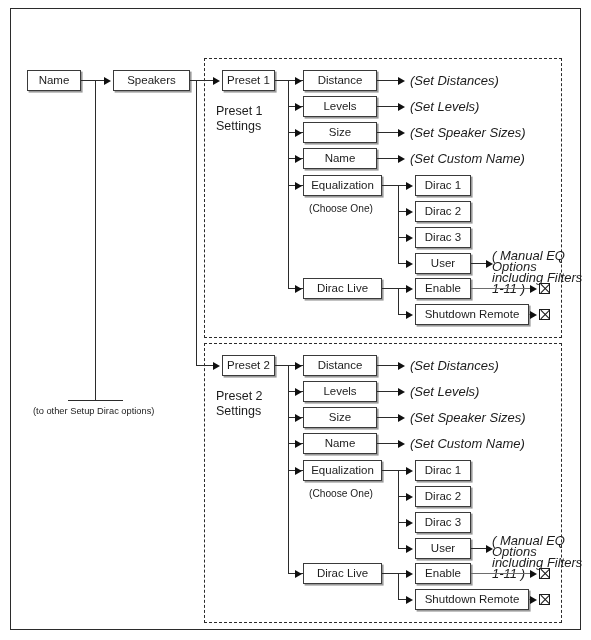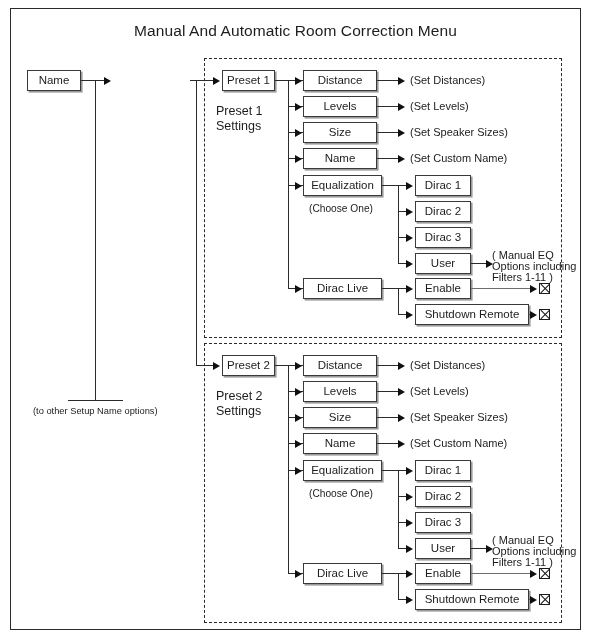--- a/index.html
+++ b/index.html
@@ -20,50 +20,50 @@
 
   
   .hline{position:absolute;height:0;border-top:1.5px solid #2b2b2b;}
   .hline.thin{border-top:1.2px solid #6d6d6d;}
   .vline{position:absolute;width:0;border-left:1.5px solid #2b2b2b;}
 
   
   .arrow{position:absolute;width:0;height:0;border-top:4px solid transparent;border-bottom:4px solid transparent;border-left:7px solid #101010;}
 
   
-  .note{position:absolute;font-size:11px;color:#1c1c1c;white-space:nowrap;line-height:11px;}
+  .note{position:absolute;font-size:13px;color:#1c1c1c;white-space:nowrap;line-height:11px;font-style:italic;}
   .note.two-line{white-space:normal;width:96px;}
   .grp-label{position:absolute;font-size:12.5px;color:#1c1c1c;line-height:14.5px;text-align:left;white-space:pre-line;}
   .choose{position:absolute;font-size:10.2px;color:#1c1c1c;white-space:nowrap;}
   .setup-note{position:absolute;font-size:9.3px;color:#1c1c1c;white-space:nowrap;}
 
   
   .checkbox-x{position:absolute;width:11px;height:11px;border:1.2px solid #1b1b1b;box-sizing:border-box;background:#fff;}
   .checkbox-x:before,.checkbox-x:after{content:"";position:absolute;left:-1px;top:3.9px;width:12.4px;height:0;border-top:1.1px solid #1b1b1b;}
   .checkbox-x:before{transform:rotate(45deg);}
   .checkbox-x:after{transform:rotate(-45deg);}
 </style>
 </head>
 <body>
 
 <div id="root">
 
   <div class="outer-frame"></div>
 
-  <div class="diagram-title">Manual And Automatic Room Correction Menu</div>
 
   <div class="node" style="left:27px;top:70px;width:54px;height:21px;">Name</div>
 
   <div class="hline" style="left:81px;top:80px;width:25px;"></div>
   <div class="arrow" style="left:104px;top:76.5px;"></div>
 
+  <div class="node" style="left:113px;top:70px;width:77px;height:21px;">Speakers</div>
 
   <div class="vline" style="left:95px;top:80px;height:320px;"></div>
   <div class="hline" style="left:68px;top:400px;width:55px;"></div>
-  <div class="setup-note" style="left:33px;top:406px;">(to other Setup Name options)</div>
+  <div class="setup-note" style="left:33px;top:406px;">(to other Setup Dirac options)</div>
 
   <div class="hline" style="left:190px;top:80px;width:22px;"></div>
   <div class="vline" style="left:196px;top:80px;height:285px;"></div>
 
   <div class="dashed-group" style="left:204px;top:58px;width:358px;height:280px;"></div>
 
   <div class="hline" style="left:196px;top:80px;width:20px;"></div>
   <div class="arrow" style="left:213px;top:76.5px;"></div>
 
   <div class="node" style="left:222px;top:70px;width:53px;height:21px;">Preset 1</div>

